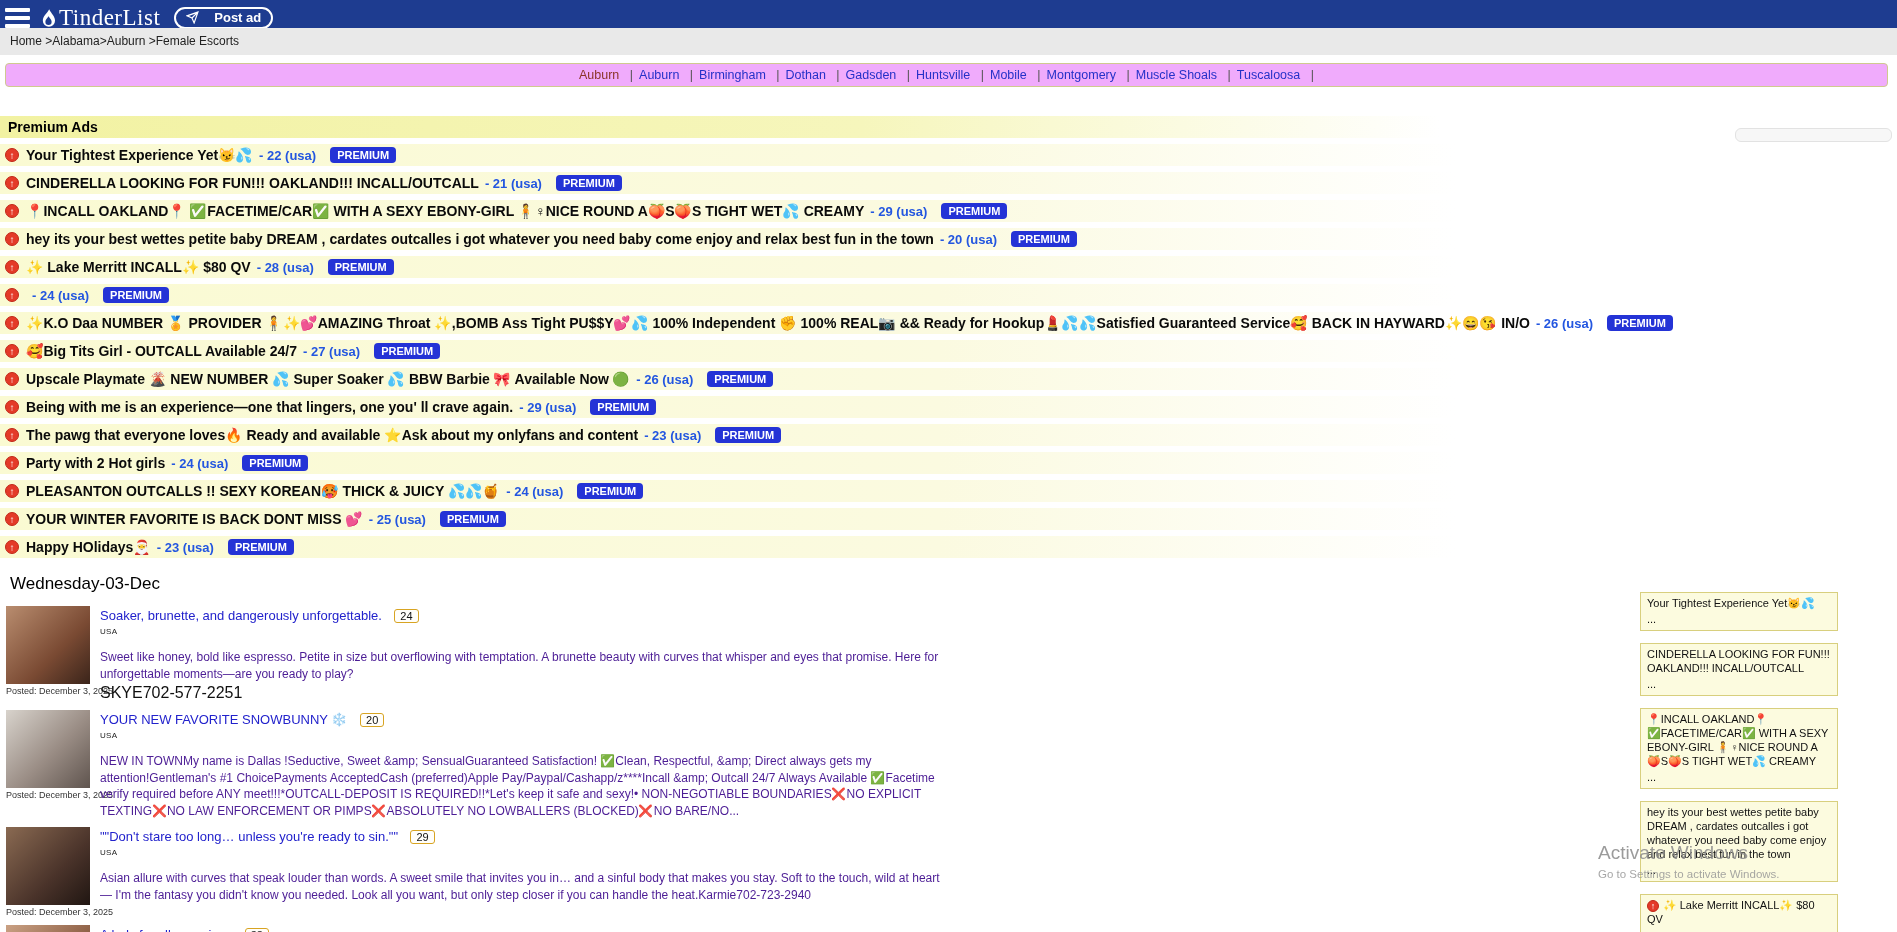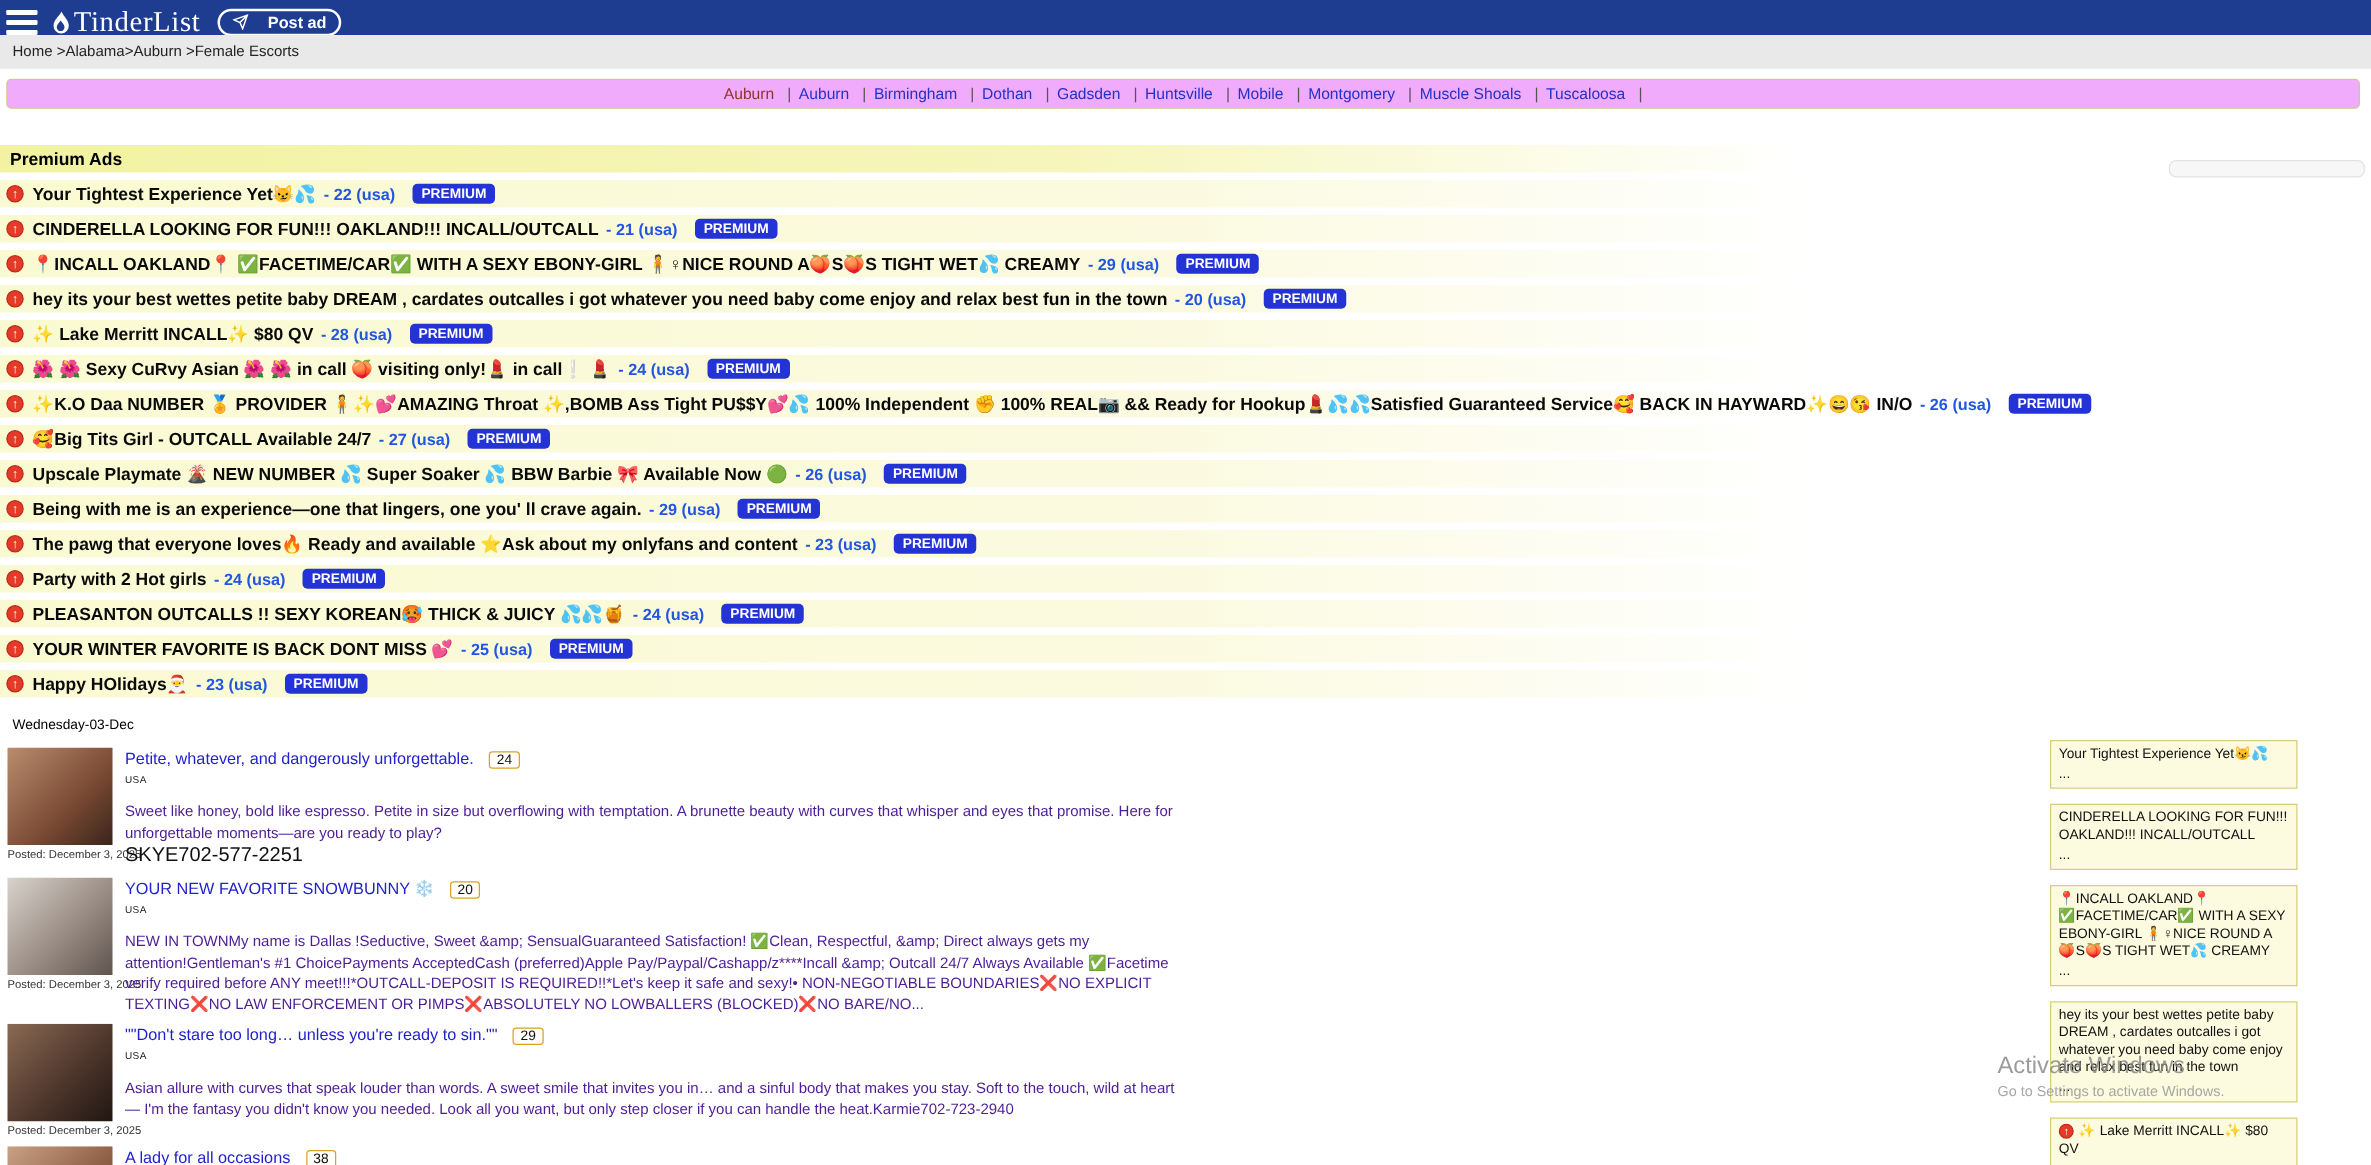--- a/index.html
+++ b/index.html
@@ -26,21 +26,21 @@
   .premium{position:absolute;top:116px;left:0;width:1565px;}
   .pheading{height:22px;line-height:22px;font-weight:bold;font-size:14px;color:#000;padding-left:8px;background:linear-gradient(to right,#f2f2a2,#f6f6bc 55%,#ffffff 92%);margin-bottom:6px;}
   .prow{height:22px;margin-bottom:6px;display:flex;align-items:center;background:linear-gradient(to right,#fafad2,#fbfae0 60%,#ffffff 93%);padding-left:5px;}
   .upicon{width:14px;height:14px;border-radius:50%;background:#e43a28;border:1px solid #c02818;color:#fff;font-size:10px;line-height:13px;text-align:center;font-weight:bold;margin-right:7px;flex:none;box-sizing:border-box;}
   .ptitle{font-weight:bold;font-size:14px;color:#0a0a0a;white-space:nowrap;cursor:pointer;}
   .ptag{color:#2356e0;font-weight:bold;font-size:13px;margin-left:6px;white-space:nowrap;}
   .pbadge{background:#2433d6;color:#fff;font-weight:bold;font-size:11px;padding:2px 7px;border-radius:4px;margin-left:14px;flex:none;}
 
   
   #listings{position:absolute;top:574px;left:0;width:990px;}
-  .datehdr{font-size:11px;color:#000;margin:0 0 12px 10px;}
+  .datehdr{font-size:17px;color:#000;margin:0 0 12px 10px;}
   .listing{overflow:hidden;margin-bottom:8px;}
   .thumbwrap{float:left;width:96px;}
   .thumb{width:84px;height:78px;margin-left:6px;}
   .t1{background:linear-gradient(135deg,#b98d6f,#7a4a33 60%,#3a241a);}
   .t2{background:linear-gradient(135deg,#d8d3cc,#9a8d85 55%,#5f544e);}
   .t3{background:linear-gradient(135deg,#8a6a52,#4a332a 60%,#201612);}
   .t4{background:linear-gradient(135deg,#caa184,#8a5c42 60%,#4a2e20);}
   .posted{font-size:9px;color:#333;margin:2px 0 0 6px;white-space:nowrap;}
   .lcontent{margin-left:100px;}
   .ltitle{color:#2222cc;font-size:13px;display:inline;cursor:pointer;}
@@ -133,21 +133,20 @@
       <span class="pbadge">PREMIUM</span>
     </div>
     <div class="prow">
       <span class="upicon">↑</span>
       <span class="ptitle">✨ Lake Merritt INCALL✨ $80 QV</span>
       <span class="ptag">- 28 (usa)</span>
       <span class="pbadge">PREMIUM</span>
     </div>
     <div class="prow">
       <span class="upicon">↑</span>
-      <span class="ptitle">🌺 🌺 Sexy CuRvy Asian 🌺 🌺 in call 🍑 visiting only!💄 in call❕ 💄</span>
       <span class="ptag">- 24 (usa)</span>
       <span class="pbadge">PREMIUM</span>
     </div>
     <div class="prow">
       <span class="upicon">↑</span>
       <span class="ptitle">✨K.O Daa NUMBER 🏅 PROVIDER 🧍✨💕AMAZING Throat ✨,BOMB Ass Tight PU$$Y💕💦 100% Independent ✊ 100% REAL📷 &amp;&amp; Ready for Hookup💄💦💦Satisfied Guaranteed Service🥰 BACK IN HAYWARD✨😄😘 IN/O</span>
       <span class="ptag">- 26 (usa)</span>
       <span class="pbadge">PREMIUM</span>
     </div>
     <div class="prow">
@@ -202,21 +201,21 @@
 
   <div id="listings">
     <div class="datehdr">Wednesday-03-Dec</div>
 
     <div class="listing">
       <div class="thumbwrap">
         <div class="thumb t1"></div>
         <div class="posted">Posted: December 3, 2025</div>
       </div>
       <div class="lcontent">
-        <span class="ltitle">Petite, whatever, and dangerously unforgettable.</span>
+        <span class="ltitle">Soaker, brunette, and dangerously unforgettable.</span>
         <span class="agebox">24</span>
         <div class="lcountry">USA</div>
         <div class="ldesc">Sweet like honey, bold like espresso. Petite in size but overflowing with temptation. A brunette beauty with curves that whisper and eyes that promise. Here for unforgettable moments—are you ready to play?</div>
         <div class="lphone">SKYE702-577-2251</div>
       </div>
     </div>
 
     <div class="listing">
       <div class="thumbwrap">
         <div class="thumb t2"></div>

